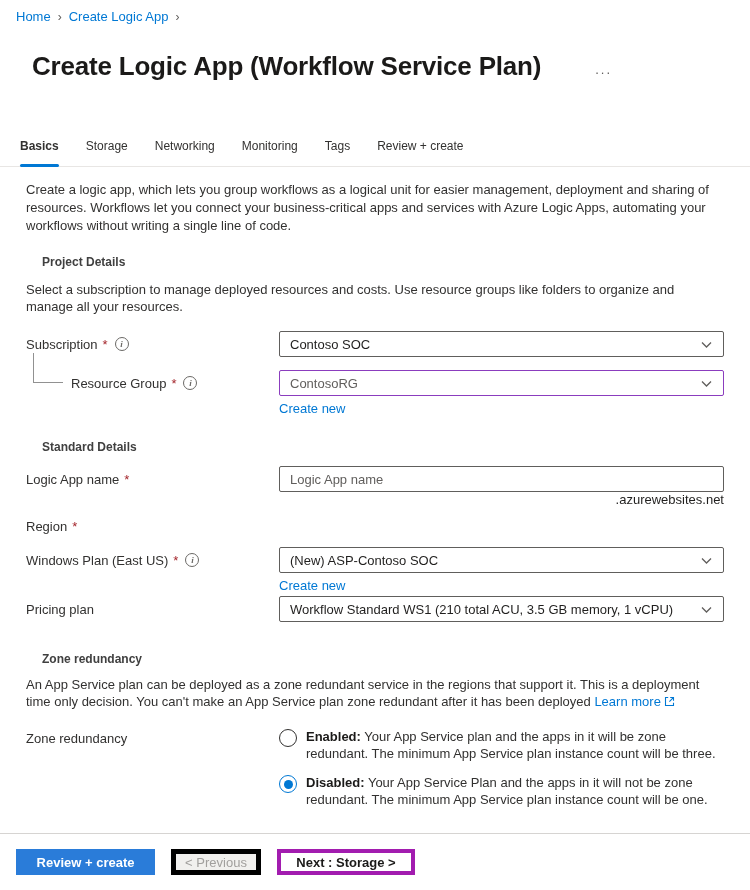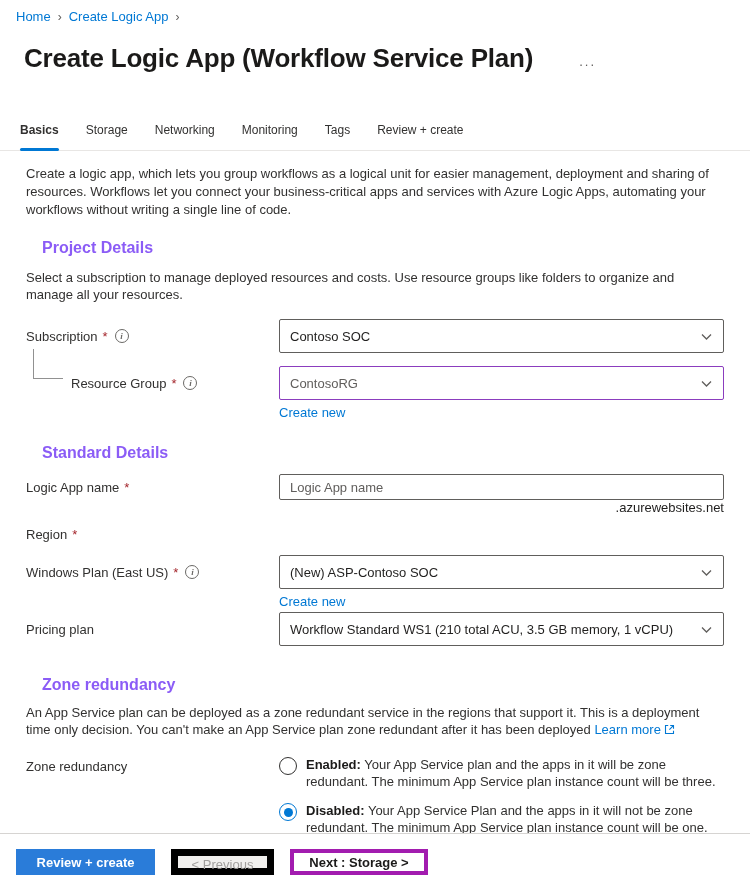--- a/index.html
+++ b/index.html
@@ -7,40 +7,40 @@
   body {
     width:750px; height:890px; position:relative; overflow:hidden;
     background:#ffffff; color:#323130;
     font-family:"Liberation Sans", sans-serif; font-size:13px;
   }
   
   .breadcrumb { padding:9px 0 0 16px; font-size:13px; }
   .crumb { color:#0078d4; cursor:pointer; text-decoration:none; }
   .crumb-sep { color:#605e5c; margin:0 7px; font-size:12px; }
   .title-row { display:flex; align-items:center; gap:38px; padding:11px 0 0 16px; }
-  .page-title { font-size:26px; font-weight:700; color:#1b1a19; margin:8px; letter-spacing:-0.2px; }
+  .page-title { font-size:26px; font-weight:700; color:#1b1a19; margin:16px; letter-spacing:-0.2px; }
   .more-menu { color:#605e5c; font-size:13px; letter-spacing:2px; cursor:pointer; padding-top:6px; }
   
   .tabbar { margin-top:38px; padding-left:20px; border-bottom:1px solid #e8e6e4; display:flex; }
   .tab { margin-right:27px; padding-bottom:10px; font-size:12px; color:#323130; cursor:pointer; position:relative; line-height:20px; }
   .tab.active { font-weight:700; }
   .tab.active::after { content:""; position:absolute; left:0; right:0; bottom:-1px; height:3px; background:#0078d4; border-radius:2px; }
   
   .intro { margin:14px 26px 0 26px; line-height:18px; }
-  .section-heading { margin:20px 26px 0 26px; font-size:16px; font-weight:700; color:#8b5cf6;padding-left:16px; }
+  .section-heading { margin:20px 26px 0 26px; font-size:12px; font-weight:700; color:#404040;padding-left:16px; }
   .section-desc { margin:12px 26px 0 26px; line-height:17px; }
   
   .field-row { display:grid; grid-template-columns:253px 1fr; padding:0 26px; align-items:center; position:relative; }
   .field-label { display:flex; align-items:center; font-size:13px; color:#323130; }
   .req { color:#a4262c; margin-left:5px; font-size:13px; }
   .info-icon { width:14px; height:14px; border:1px solid #6b6966; border-radius:50%; color:#6b6966;
     font:italic 700 9px "Liberation Serif", serif; display:inline-flex; align-items:center; justify-content:center;
     margin-left:7px; flex:none; cursor:pointer; }
   .select { height:26px; border:1px solid #605e5c; border-radius:2px; background:#fff; display:flex;
-    align-items:center; justify-content:space-between; padding:16px 10px; cursor:pointer; }
+    align-items:center; justify-content:space-between; padding:0 10px; cursor:pointer; }
   .select .val { color:#201f1e; }
   .select.purple { border-color:#8b3dbe; }
   .select.purple .val { color:#605e5c; }
   .text-input { height:26px; width:100%; border:1px solid #605e5c; border-radius:2px; padding:0 10px;
     font-family:"Liberation Sans",sans-serif; font-size:13px; color:#323130; outline:none; }
   .text-input::placeholder { color:#605e5c; opacity:1; }
   .create-new { color:#0078d4; cursor:pointer; display:inline-block; margin-top:5px; width:max-content; }
   .suffix { text-align:right; color:#201f1e; margin-top:0; }
   .elbow { position:absolute; left:33px; top:-17px; width:30px; height:30px;
     border-left:1px solid #919191; border-bottom:1px solid #919191; }
@@ -55,21 +55,21 @@
   .radio.selected { border-color:#0078d4; }
   .radio.selected::after { content:""; position:absolute; left:50%; top:50%; width:9px; height:9px;
     margin:-4.5px 0 0 -4.5px; border-radius:50%; background:#0078d4; }
   .radio-text { line-height:17px; max-width:420px; }
   .radio-text b { color:#1b1a19; }
   
   .footer { position:absolute; left:0; right:0; bottom:0; height:57px; background:#fff;
     border-top:1px solid #d6d4d2; display:flex; align-items:center; padding-left:16px; gap:16px; }
   .btn { height:26px; font-family:"Liberation Sans",sans-serif; font-size:13px; cursor:pointer; }
   .btn-primary { width:139px; background:#2a7cd9; border:1px solid #2a7cd9; color:#fff; font-weight:700; }
-  .btn-disabled { width:103px; background:#f1f0ee; border:7px solid #000000; color:#a19f9d; cursor:default; }
+  .btn-disabled { width:90px; background:#f1f0ee; border:5px solid #000000; color:#a19f9d; cursor:default; }
   .btn-next { width:138px; background:#fff; border:4px solid #a21caf; color:#1b1a19; font-weight:700; }
   .ext-icon { margin-left:3px; vertical-align:-1px; }
 </style>
 </head>
 <body>
 
 <div class="breadcrumb">
   <span class="crumb">Home</span><span class="crumb-sep">›</span><span class="crumb">Create Logic App</span><span class="crumb-sep">›</span>
 </div>
 

